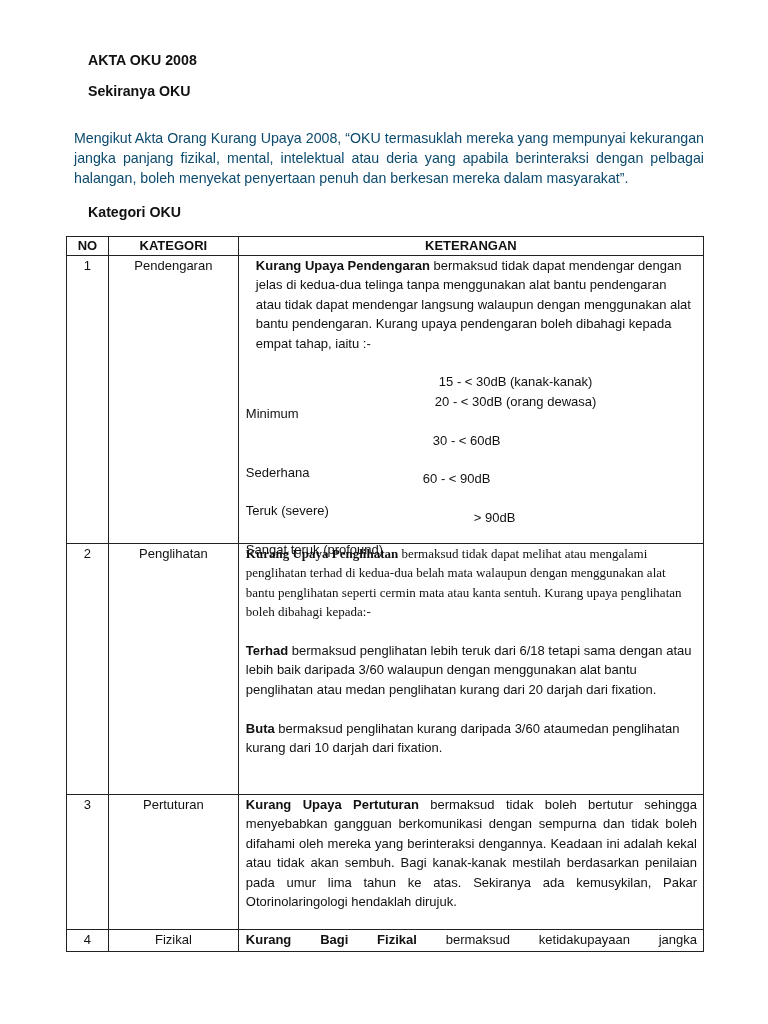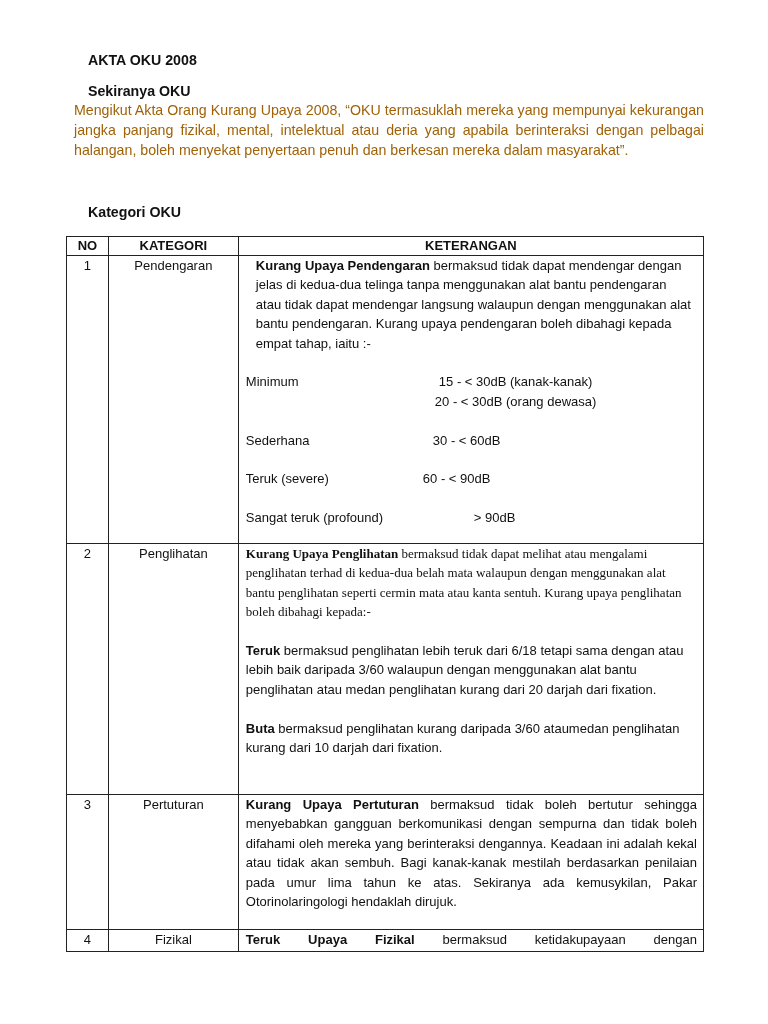--- a/index.html
+++ b/index.html
@@ -9,23 +9,23 @@
       color: #111111;
       font-size: 14.2px;
       position: relative;
     }
     .page { position: absolute; left: 0; top: 0; width: 768px; height: 1024px; }
     .h { position: absolute; left: 88px; font-weight: bold; font-size: 14.2px; }
     #title { top: 52px; }
     #def-heading { top: 83px; }
     #kat-heading { top: 204px; }
     .para {
-      position: absolute; left: 74px; top: 100px; width: 630px;
+      position: absolute; left: 74px; top: 128px; width: 630px;
       line-height: 20px; text-align: justify; text-align-last: left;
-      color: #a16207;
+      color: #0c4a6e;
     }
 
     table.kat {
       position: absolute; left: 66px; top: 236px; width: 638px;
       border-collapse: collapse;
       font-size: 13px;
     }
     table.kat td, table.kat th {
       border: 1.3px solid #222;
       vertical-align: top;
@@ -36,21 +36,21 @@
     }
     col.c-no { width: 42px; }
     col.c-kat { width: 130px; }
     col.c-ket { width: 466px; }
     td.no { text-align: center; padding-top: 1px; line-height: 18px; }
     td.kat { text-align: center; padding-top: 1px; line-height: 18px; }
     td.ket { padding: 0 6px 0 7px; line-height: 19.4px; }
     .b { font-weight: bold; }
     .gap { height: 19.4px; }
     .lvl { position: relative; height: 19.4px; }
-    .lvl .l { position: absolute; left: 0; }
+    .lvl .l { position: absolute; left: 0; margin-top: 32px; }
     .lvl .r { position: absolute; }
     .row1 { height: 288px; }
     .row2 { height: 251px; }
     .row3 { height: 135px; }
     .row4 { height: 22px; }
     .j { text-align: justify; text-align-last: justify; }
   </style>
 </head>
 <body>
 
@@ -111,39 +111,39 @@
 
       <tr class="row2">
         <td class="no">2</td>
         <td class="kat">Penglihatan</td>
         <td class="ket">
           <div style="padding-right:4px;font-family:Liberation Serif, serif;">
             <span class="b">Kurang Upaya Penglihatan</span><span> bermaksud tidak dapat melihat atau mengalami penglihatan terhad di kedua-dua belah mata walaupun dengan menggunakan alat bantu penglihatan seperti cermin mata atau kanta sentuh. Kurang upaya penglihatan boleh dibahagi kepada:-</span>
           </div>
           <div class="gap"></div>
           <div style="padding-right:4px;">
-            <span class="b">Teruk</span><span> bermaksud penglihatan lebih teruk dari 6/18 tetapi sama dengan atau lebih baik daripada 3/60 walaupun dengan menggunakan alat bantu penglihatan atau medan penglihatan kurang dari 20 darjah dari fixation.</span>
+            <span class="b">Terhad</span><span> bermaksud penglihatan lebih teruk dari 6/18 tetapi sama dengan atau lebih baik daripada 3/60 walaupun dengan menggunakan alat bantu penglihatan atau medan penglihatan kurang dari 20 darjah dari fixation.</span>
           </div>
           <div class="gap"></div>
           <div style="padding-right:4px;">
             <span class="b">Buta</span><span> bermaksud penglihatan kurang daripada 3/60 ataumedan penglihatan kurang dari 10 darjah dari fixation.</span>
           </div>
         </td>
       </tr>
 
       <tr class="row3">
         <td class="no">3</td>
         <td class="kat">Pertuturan</td>
         <td class="ket" style="text-align:justify;">
           <span class="b">Kurang Upaya Pertuturan</span><span> bermaksud tidak boleh bertutur sehingga menyebabkan gangguan berkomunikasi dengan sempurna dan tidak boleh difahami oleh mereka yang berinteraksi dengannya. Keadaan ini adalah kekal atau tidak akan sembuh. Bagi kanak-kanak mestilah berdasarkan penilaian pada umur lima tahun ke atas. Sekiranya ada kemusykilan, Pakar Otorinolaringologi hendaklah dirujuk.</span>
         </td>
       </tr>
 
       <tr class="row4">
         <td class="no">4</td>
         <td class="kat">Fizikal</td>
         <td class="ket j">
-          <span class="b">Teruk Upaya Fizikal</span><span> bermaksud ketidakupayaan dengan</span>
+          <span class="b">Kurang Bagi Fizikal</span><span> bermaksud ketidakupayaan jangka</span>
         </td>
       </tr>
     </tbody>
   </table>
 </div>
 
 </body></html>

